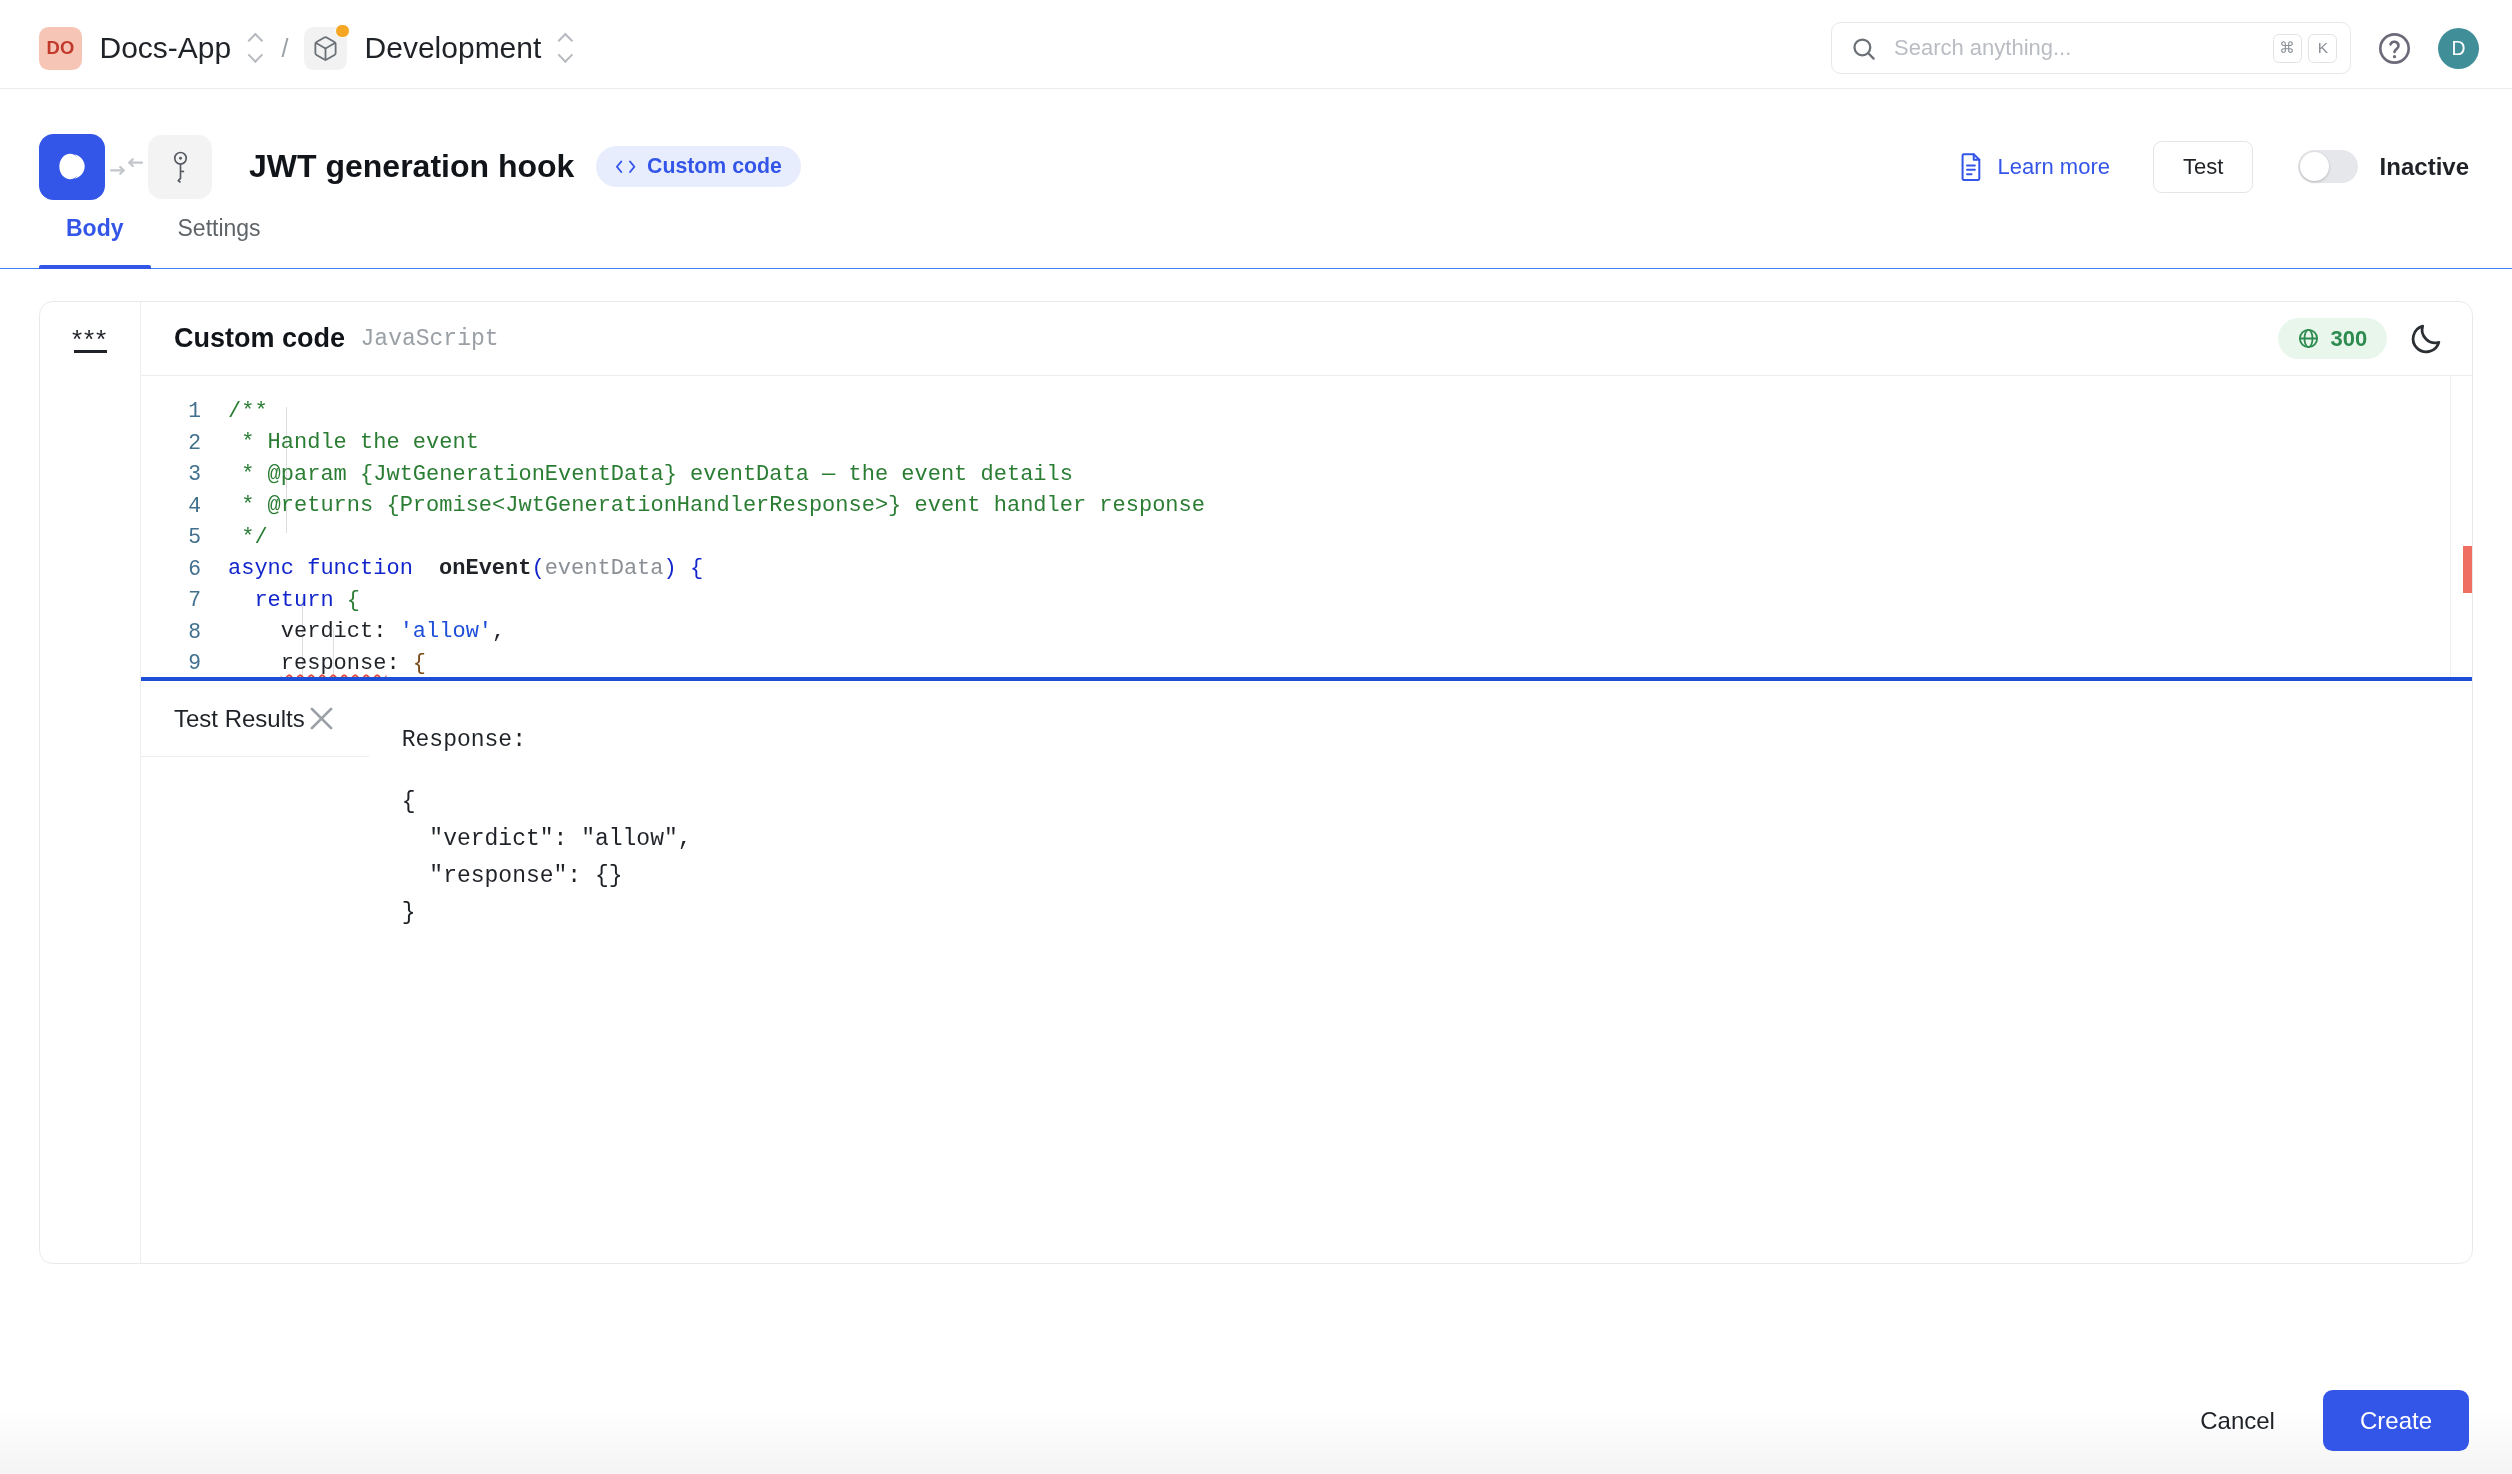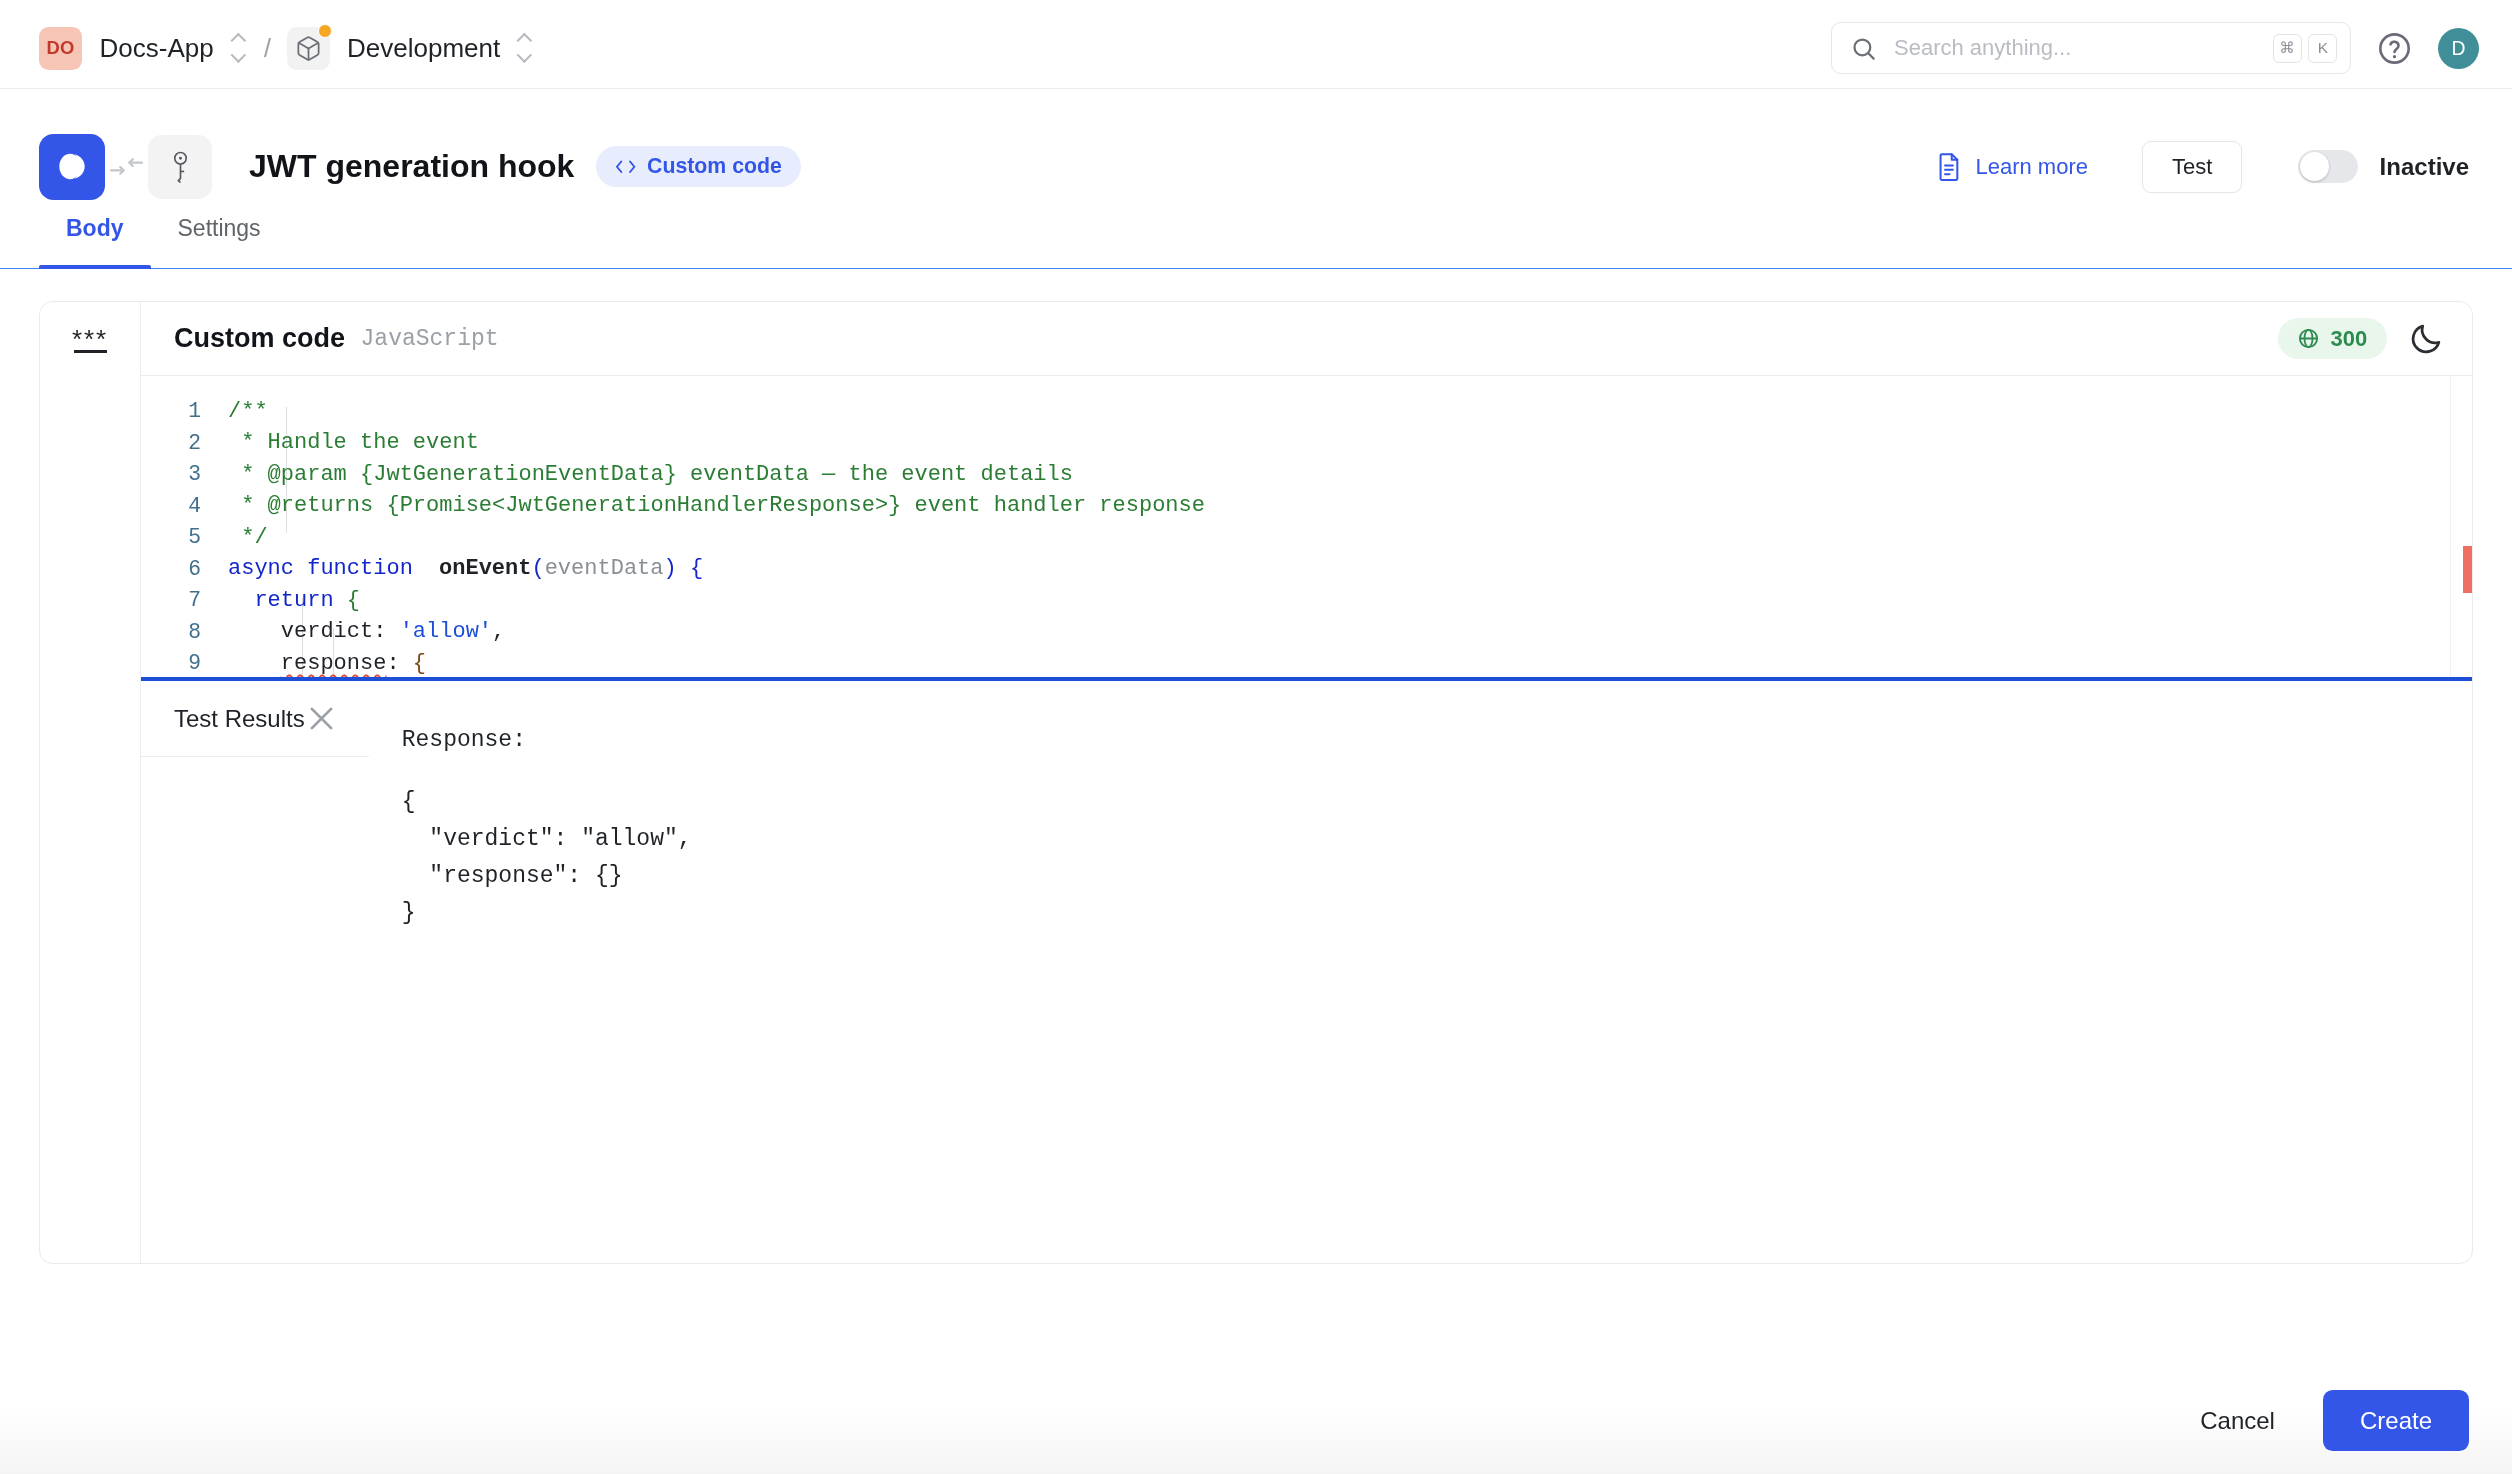--- a/index.html
+++ b/index.html
@@ -22,21 +22,21 @@
   }
   .breadcrumb { display: flex; align-items: center; gap: 0; }
   .org-avatar {
     width: 43px; height: 43px; border-radius: 9.7px;
     background: #f7c5b6; color: #c0392b;
     font-size: 18.4px; font-weight: 700;
     display: flex; align-items: center; justify-content: center;
     letter-spacing: 0.3px;
   }
   .bc-label {
-    font-size: 26px; color: #1f2328; font-weight: 500;
+    font-size: 30px; color: #1f2328; font-weight: 500;
     margin-left: 17.5px; white-space: nowrap;
   }
   .chev-updown {
     width: 21.3px; height: 33px; margin-left: 13.6px;
     display: flex; flex-direction: column; align-items: center;
     justify-content: center; gap: 4.8px; flex: none;
   }
   .chev-updown i {
     display: block; width: 10.7px; height: 10.7px;
     border-left: 2.1px solid #b6b9bf; border-top: 2.1px solid #b6b9bf;
@@ -105,21 +105,21 @@
   .page-title {
     font-size: 32px; font-weight: 700; color: #111418;
     margin-left: 37px; white-space: nowrap;
   }
   .code-badge {
     margin-left: 21.3px; background: #e8edfd; color: #3355e8;
     border-radius: 969px; height: 41px; padding: 0 19.4px;
     display: flex; align-items: center; gap: 10.7px;
     font-size: 21.3px; font-weight: 600; white-space: nowrap;
   }
-  .header-right { margin-left: auto; display: flex; align-items: center; gap: 11px; }
+  .header-right { margin-left: auto; display: flex; align-items: center; gap: 0; }
   .learn-more {
     display: flex; align-items: center; gap: 13.6px;
     color: #3355e8; font-size: 22px; font-weight: 500; cursor: pointer;
     white-space: nowrap;
   }
   .test-btn {
     margin-left: 43px; height: 52px; padding: 0 29px;
     border: 1px solid #e4e5e8; border-radius: 8.7px; background: #fff;
     font-family: "Liberation Sans", sans-serif;
     font-size: 22px; color: #1f2328; cursor: pointer;

